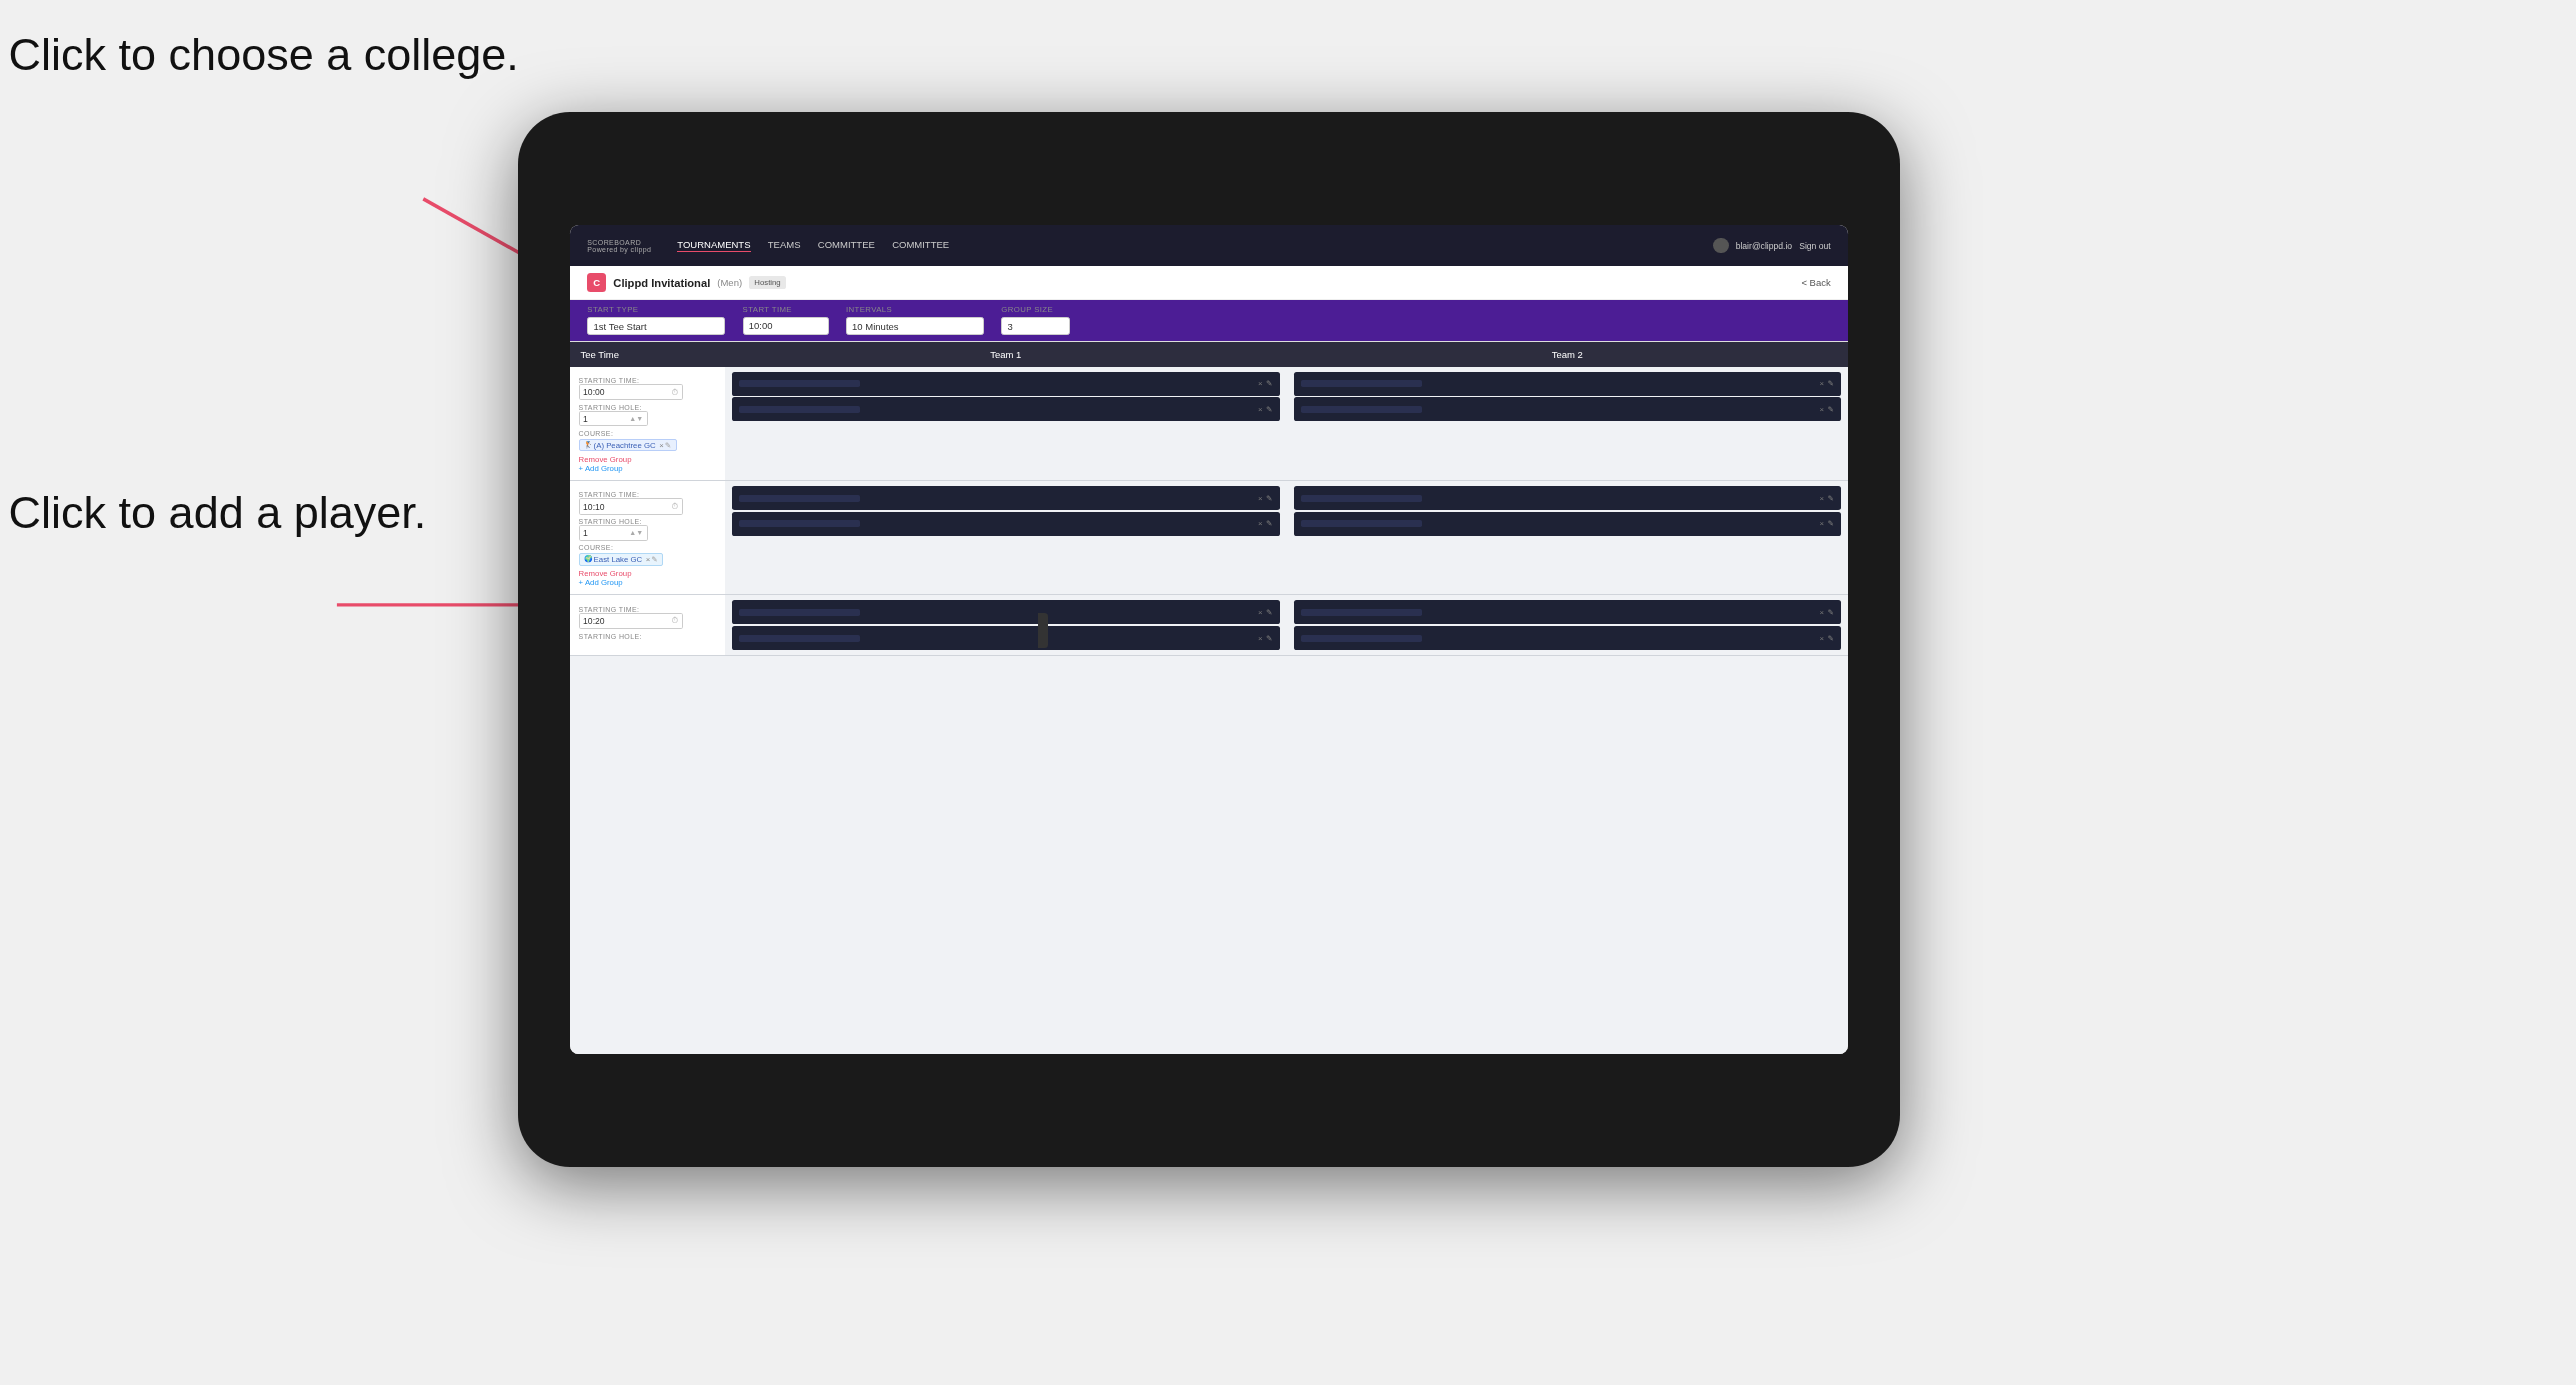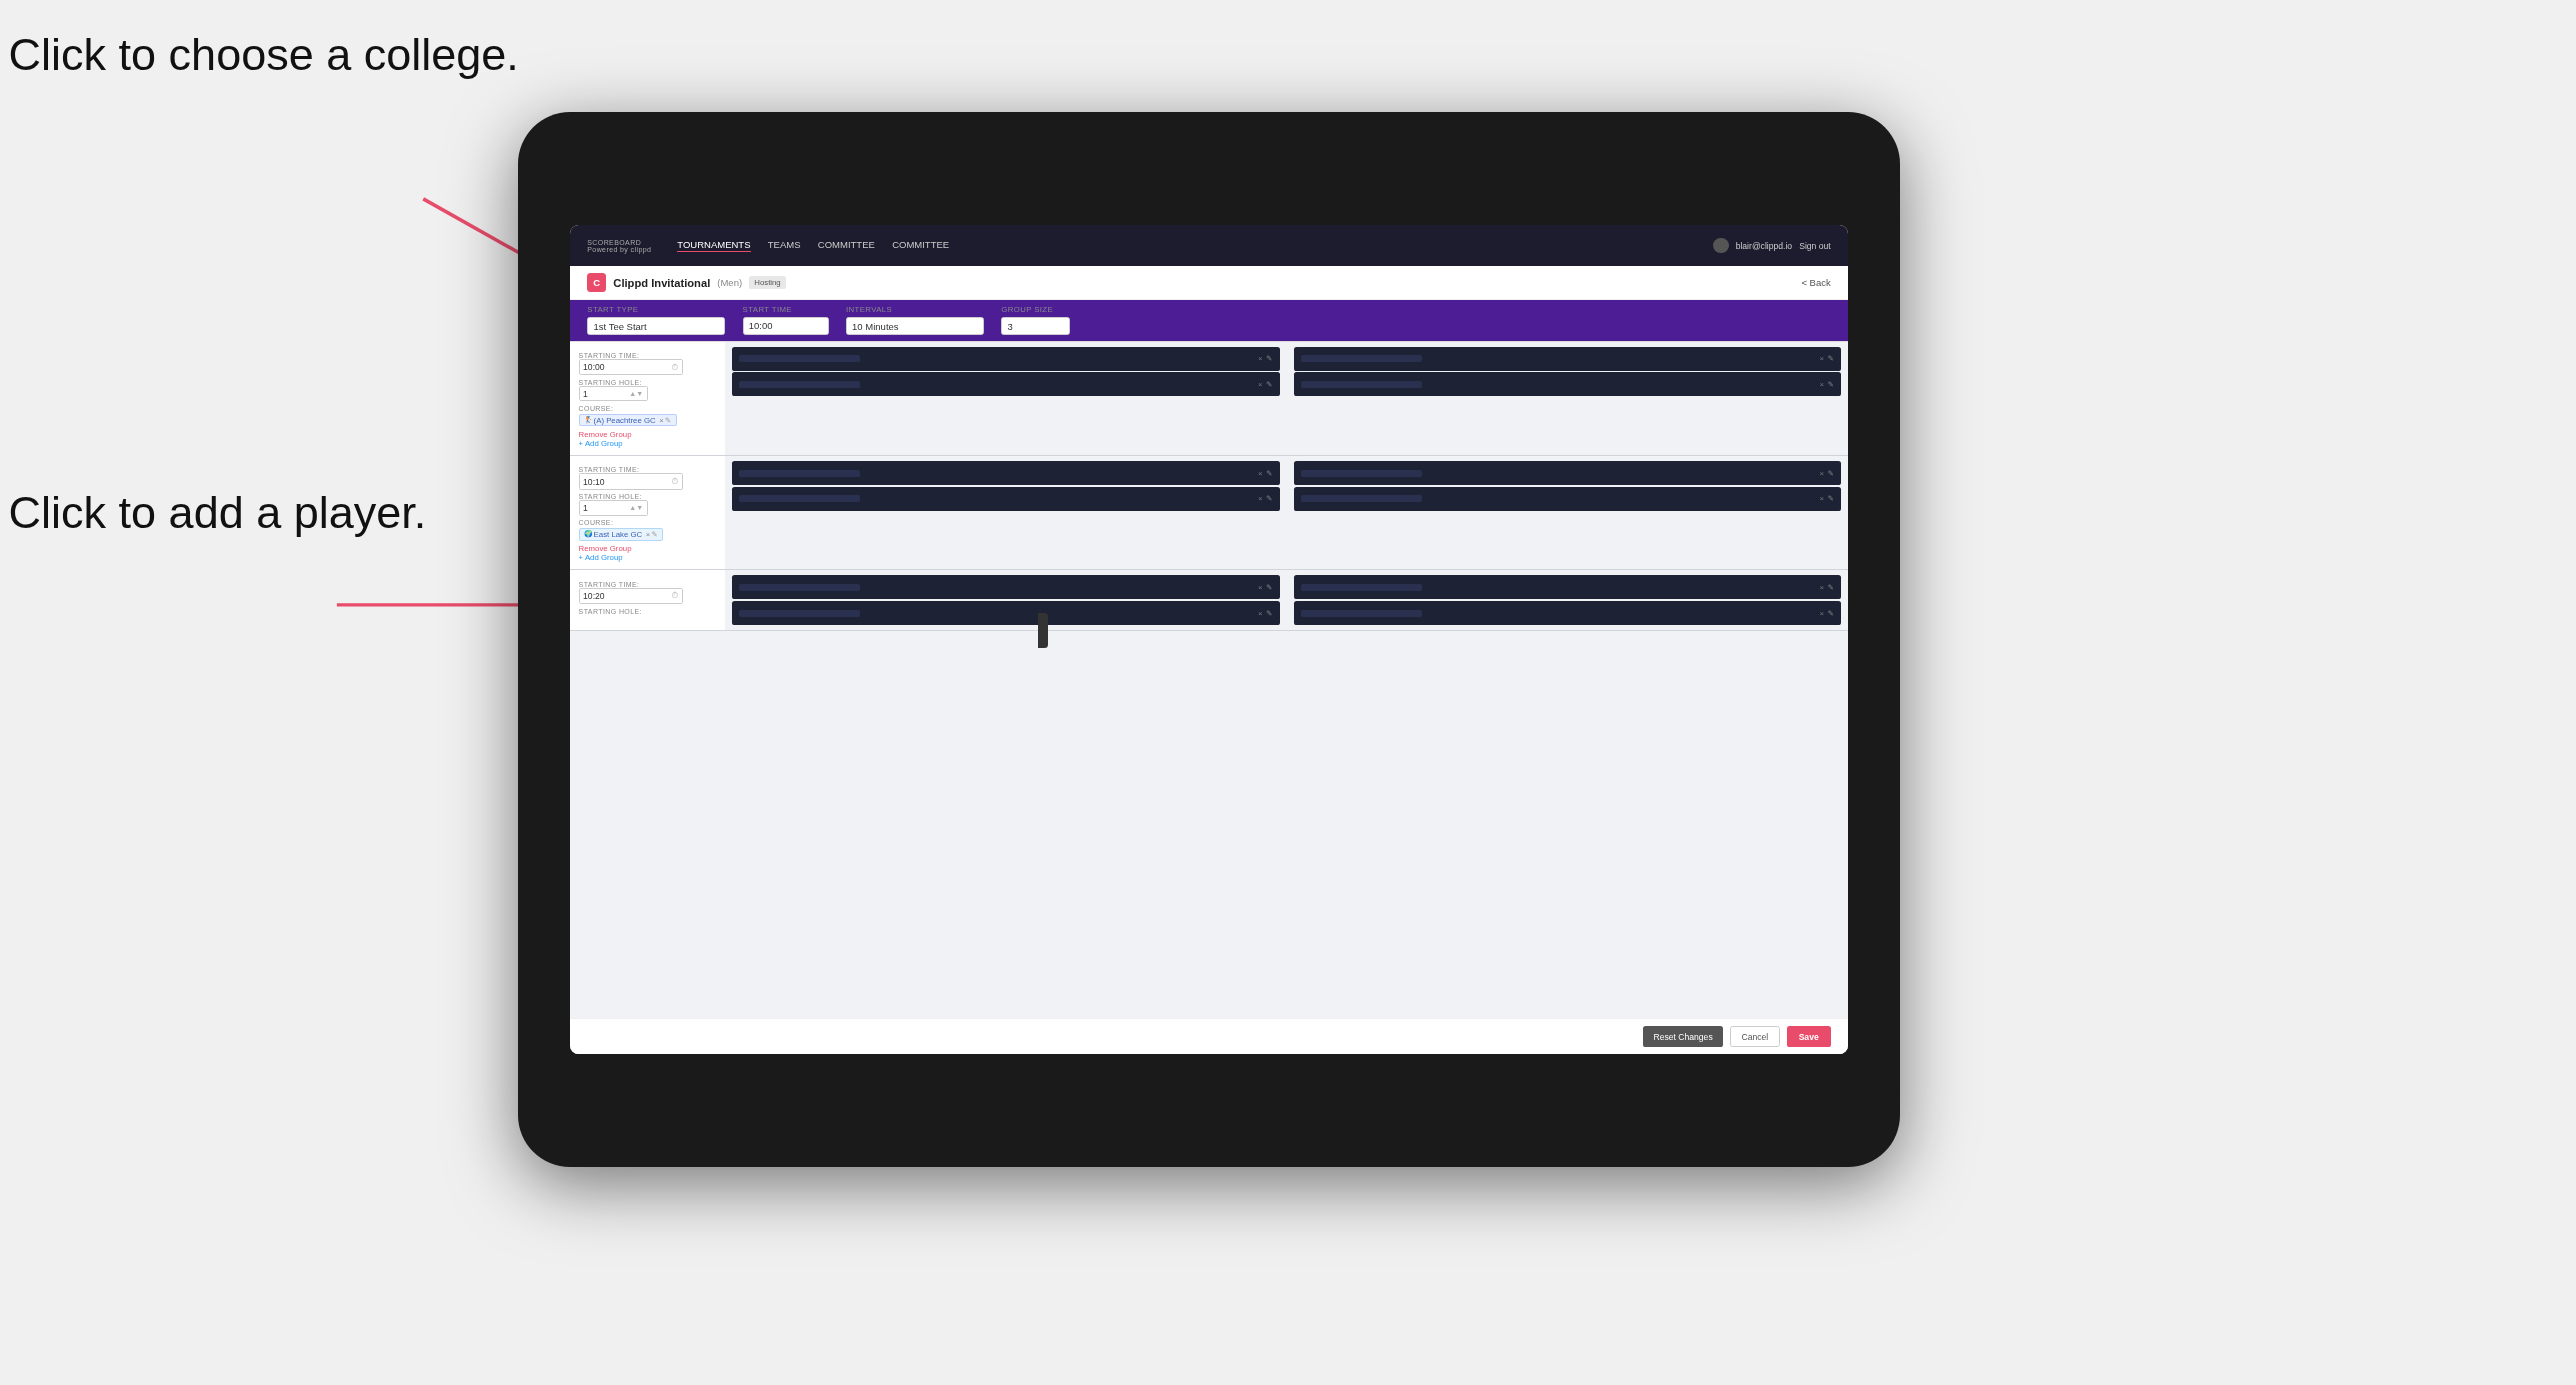--- a/index.html
+++ b/index.html
@@ -416,20 +416,25 @@
         <div style="position:relative; display:inline-block;">
           <select class="control-select" style="width:69px;">
             <option>3</option>
           </select>
         </div>
       </div>
     </div>
 
     <div class="tee-table">
 
+      <div class="table-header-row">
+        <div class="table-header-cell">Tee Time</div>
+        <div class="table-header-cell">Team 1</div>
+        <div class="table-header-cell">Team 2</div>
+      </div>
 
       <div class="group-block">
         <div class="group-row">
 
           <div class="group-left-col">
             <div class="field-label">STARTING TIME:</div>
             <div class="field-value" style="width:104px;">
               <span>10:00</span>
               <span style="font-size:8.6px;color:#aaa;">⏱</span>
             </div>
@@ -591,23 +596,18 @@
                   <span>×</span>
                   <span>✎</span>
                 </div>
             </div>
           </div>
         </div>
       </div>
 
     </div>
 
-    <div class="bottom-bar">
-      <button class="btn-reset">Reset Changes</button>
-      <button class="btn-cancel">Cancel</button>
-      <button class="btn-save">Save</button>
-    </div>
 
   </div>
 
   <div class="side-button"></div>
 </div>
 
 
 </body></html>

